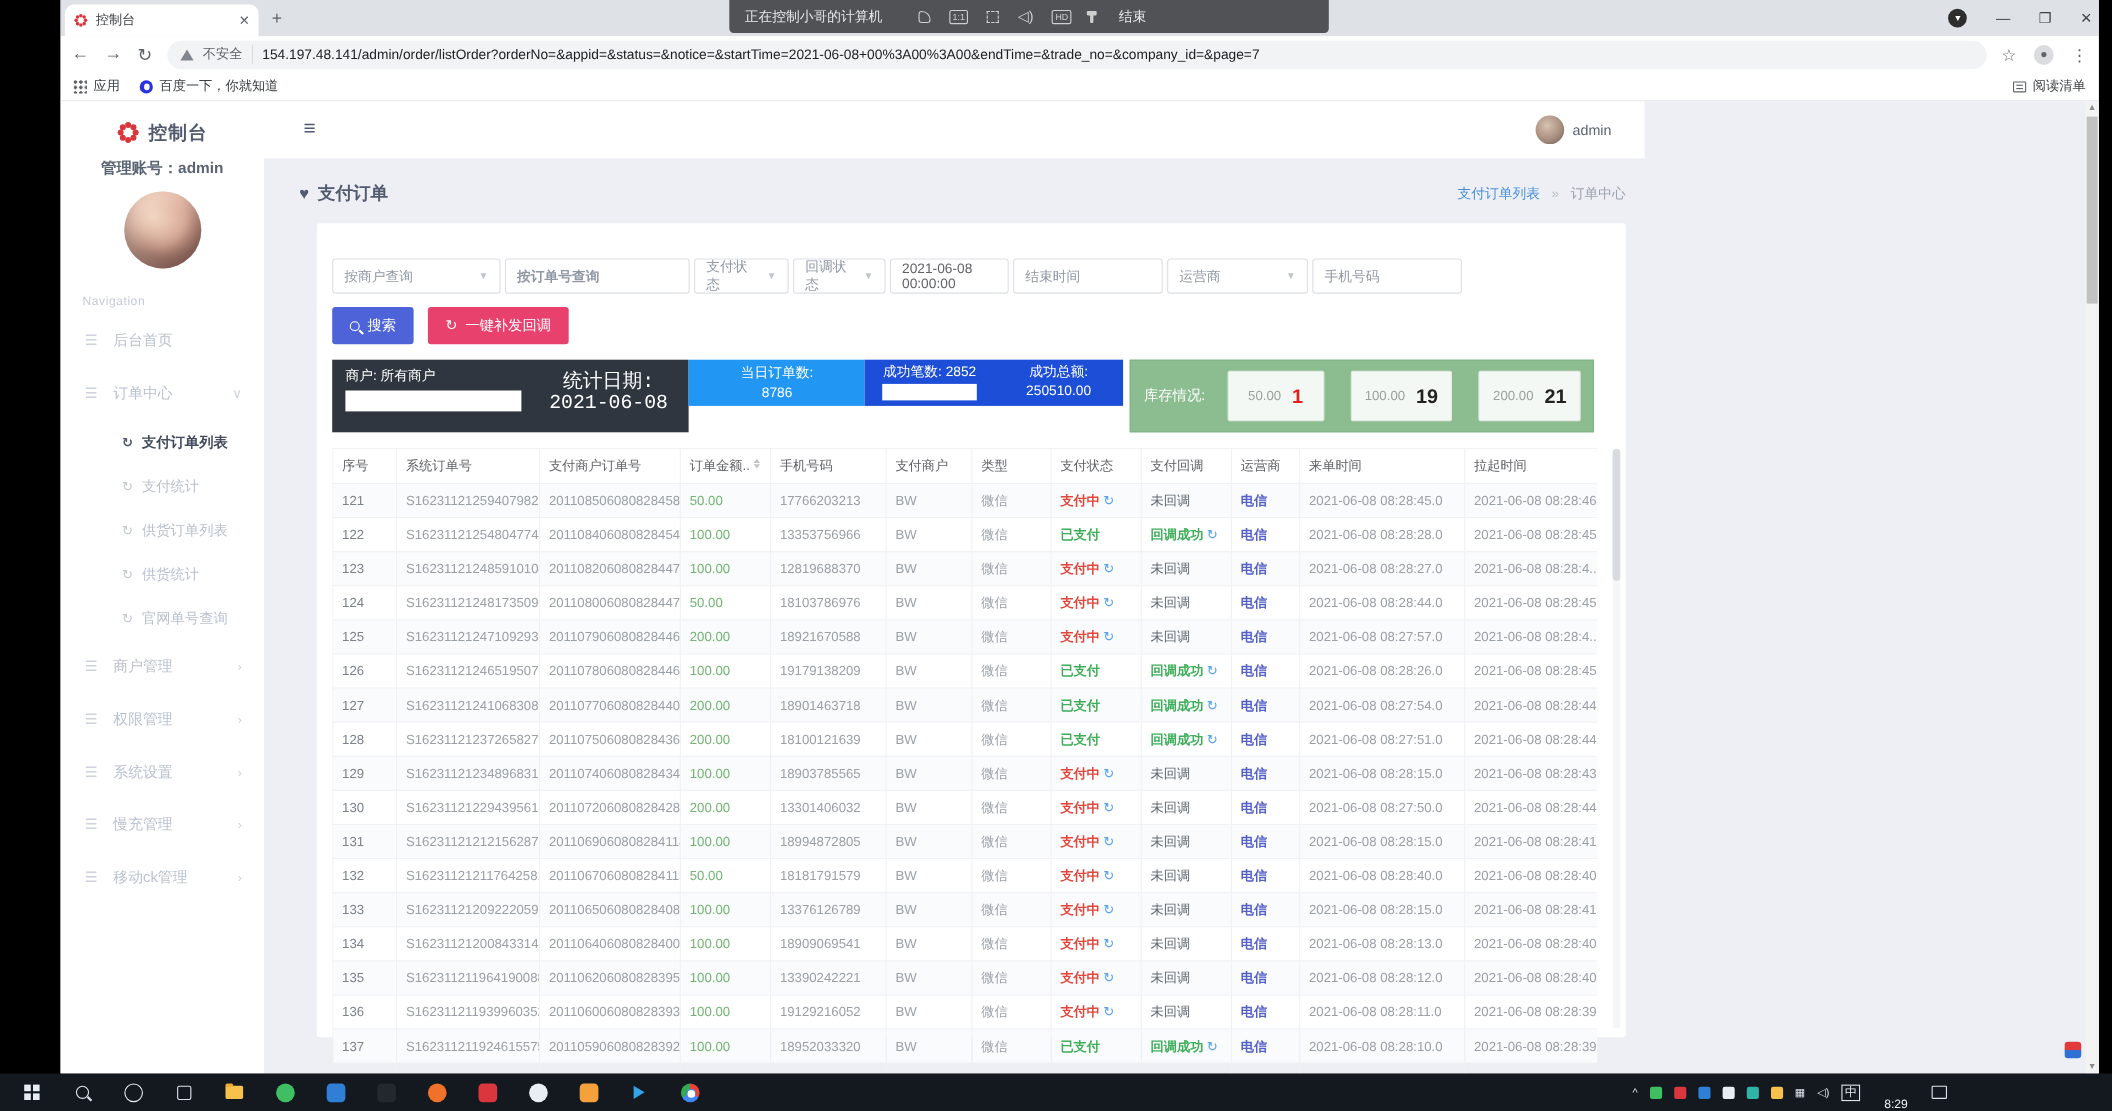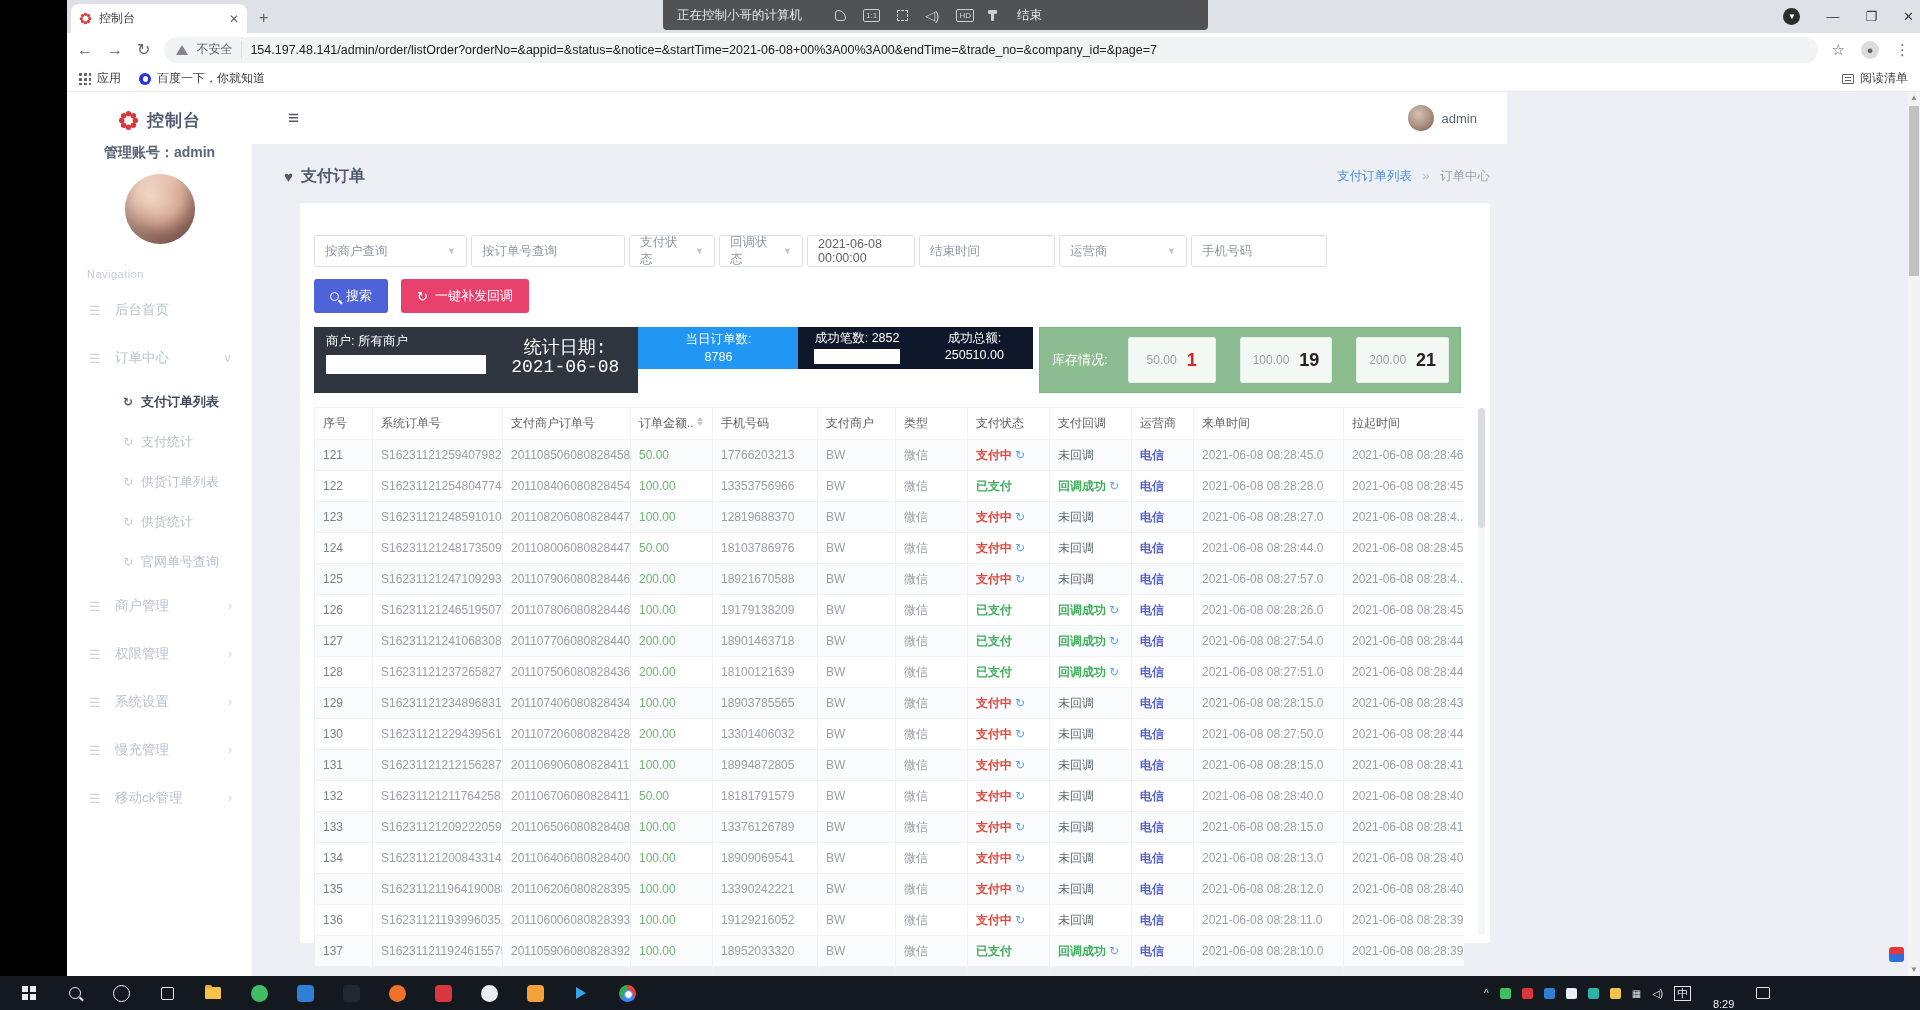--- a/index.html
+++ b/index.html
@@ -1,20 +1,20 @@
 <!DOCTYPE html>
 <html><head>
 <meta charset="utf-8">
 <style>
   * { margin:0; padding:0; box-sizing:border-box; }
   html,body { width:1920px; height:1010px; background:#000; overflow:hidden;
     font-family:"Liberation Sans","DejaVu Sans",sans-serif; }
 
   
-  .browser { position:absolute; left:55px; top:0; width:1853px; bottom:34px; background:#fff; overflow:hidden;margin-left:12px; }
+  .browser { position:absolute; left:55px; top:0; width:1853px; bottom:34px; background:#fff; overflow:hidden; }
 
   
   .tabstrip { position:absolute; left:0; top:0; right:0; height:33px; background:#dee1e6; }
   .tab { position:absolute; left:4px; top:4px; width:176px; height:29px; background:#fff;
     border-radius:8px 8px 0 0; display:flex; align-items:center; padding:0 8px; gap:7px; }
   .tab-title { font-size:12px; color:#3c4043; flex:1; white-space:nowrap; overflow:hidden; }
   .tab-close { color:#5f6368; font-size:12px; cursor:pointer; }
   .newtab-btn { position:absolute; left:192px; top:9px; color:#5f6368; font-size:16px; }
   .winctl { position:absolute; top:0; height:33px; display:flex; align-items:center; right:6px; gap:26px; color:#3c4043; font-size:13px; }
   .profile-circle { width:17px; height:17px; border-radius:50%; background:#2d2d2d; color:#fff; font-size:8px;
@@ -111,21 +111,21 @@
   
   .statsbar { display:flex; margin-top:14px; height:66px; width:1147px; }
   .s-dark { width:338px; background:#2f3640; color:#fff; display:flex; }
   .s-merchant { width:178px; padding:6px 0 0 12px; }
   .s-merchant .lbl { font-size:12.5px; }
   .s-merchant input { margin-top:5px; width:160px; height:19px; border:none; background:#fff; }
   .s-date { flex:1; text-align:center; font-size:18px; line-height:19px; padding-top:12px;font-family:Liberation Mono, monospace; }
   .s-mid { width:411px; display:flex; flex-direction:column; }
   .s-midtop { display:flex; height:42px; }
   .s-blue { width:160px; background:#2196f3; color:#fff; text-align:center; font-size:12.5px; line-height:18px; padding-top:3px; }
-  .s-teal { flex:1; background:#0f172a; color:#fff; display:flex; font-size:12.5px; }
+  .s-teal { flex:1; background:#1d4ed8; color:#fff; display:flex; font-size:12.5px; }
   .s-teal .half { width:50%; text-align:center; padding-top:3px; line-height:17px; }
   .s-teal input { width:86px; height:15px; border:none; background:#fff; display:block; margin:2px auto 0; }
   .s-orange { flex:1; background:#fd5621; color:#fff; font-size:12.5px; display:flex; align-items:center; gap:38px; padding-left:30px; }
   .s-green { width:422px; margin-left:6px; background:#8cbd90; border:1px solid #7fb285; display:flex; align-items:center; padding:0 12px; gap:20px; }
   .s-green .inv-label { color:#fff; font-size:13px; white-space:nowrap; }
   .inv-box { background:#f4f8f4; border:1px solid #e2ece2; border-radius:2px; height:46px; display:flex; align-items:center; justify-content:center; gap:10px; padding:0 12px; min-width:88px; }
   .inv-price { color:#9aa39a; font-size:12px; }
   .inv-count { font-size:18px; font-weight:bold; color:#222; }
   .inv-count.alert { color:#e02020; }
 
@@ -347,21 +347,21 @@
             <span class="crumb-cur">订单中心</span>
           </div>
         </div>
 
         <div class="card">
           <div class="filters" id="filter-row">
               <div class="f-field" style="width: 153px;">
                 <span>按商户查询</span>
                 <span class="caret">▼</span>
               </div>
-              <div class="f-field" style="width: 154px;">
+              <div class="f-field" style="width: 168px; font-weight: bold;">
                 <span>按订单号查询</span>
               </div>
               <div class="f-field" style="width: 86px;">
                 <span>支付状态</span>
                 <span class="caret">▼</span>
               </div>
               <div class="f-field" style="width: 84px;">
                 <span>回调状态</span>
                 <span class="caret">▼</span>
               </div>

